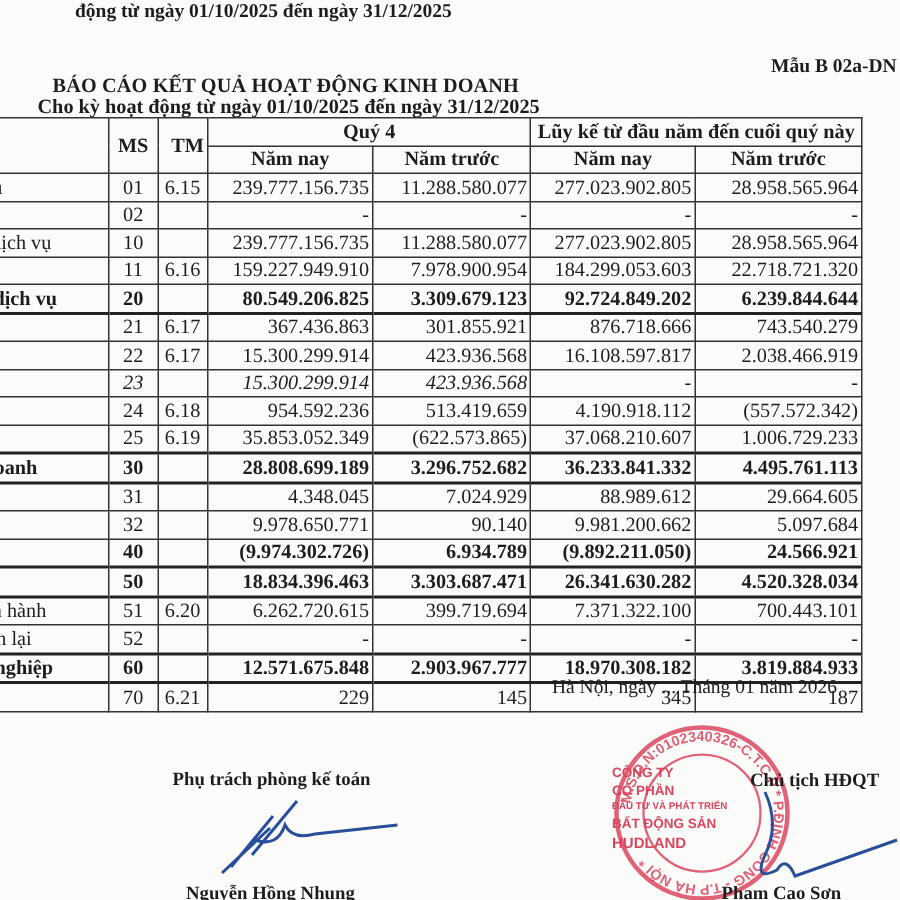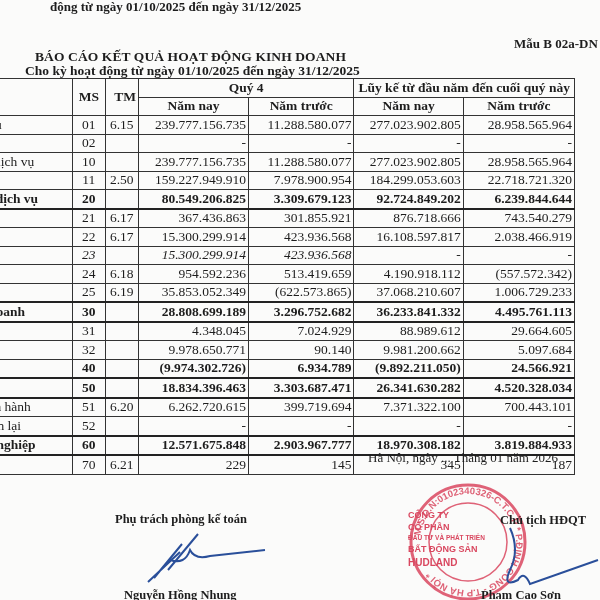--- a/index.html
+++ b/index.html
@@ -129,21 +129,21 @@
         <td class="c-ms">10</td>
         <td class="c-tm"></td>
         <td class="c-num w1">239.777.156.735</td>
         <td class="c-num w2">11.288.580.077</td>
         <td class="c-num w3">277.023.902.805</td>
         <td class="c-num w4">28.958.565.964</td>
       </tr>
       <tr>
         <td class="c-label"></td>
         <td class="c-ms">11</td>
-        <td class="c-tm">2.50</td>
+        <td class="c-tm">6.16</td>
         <td class="c-num w1">159.227.949.910</td>
         <td class="c-num w2">7.978.900.954</td>
         <td class="c-num w3">184.299.053.603</td>
         <td class="c-num w4">22.718.721.320</td>
       </tr>
       <tr class="bold thick">
         <td class="c-label">ấp dịch vụ</td>
         <td class="c-ms">20</td>
         <td class="c-tm"></td>
         <td class="c-num w1">80.549.206.825</td>

